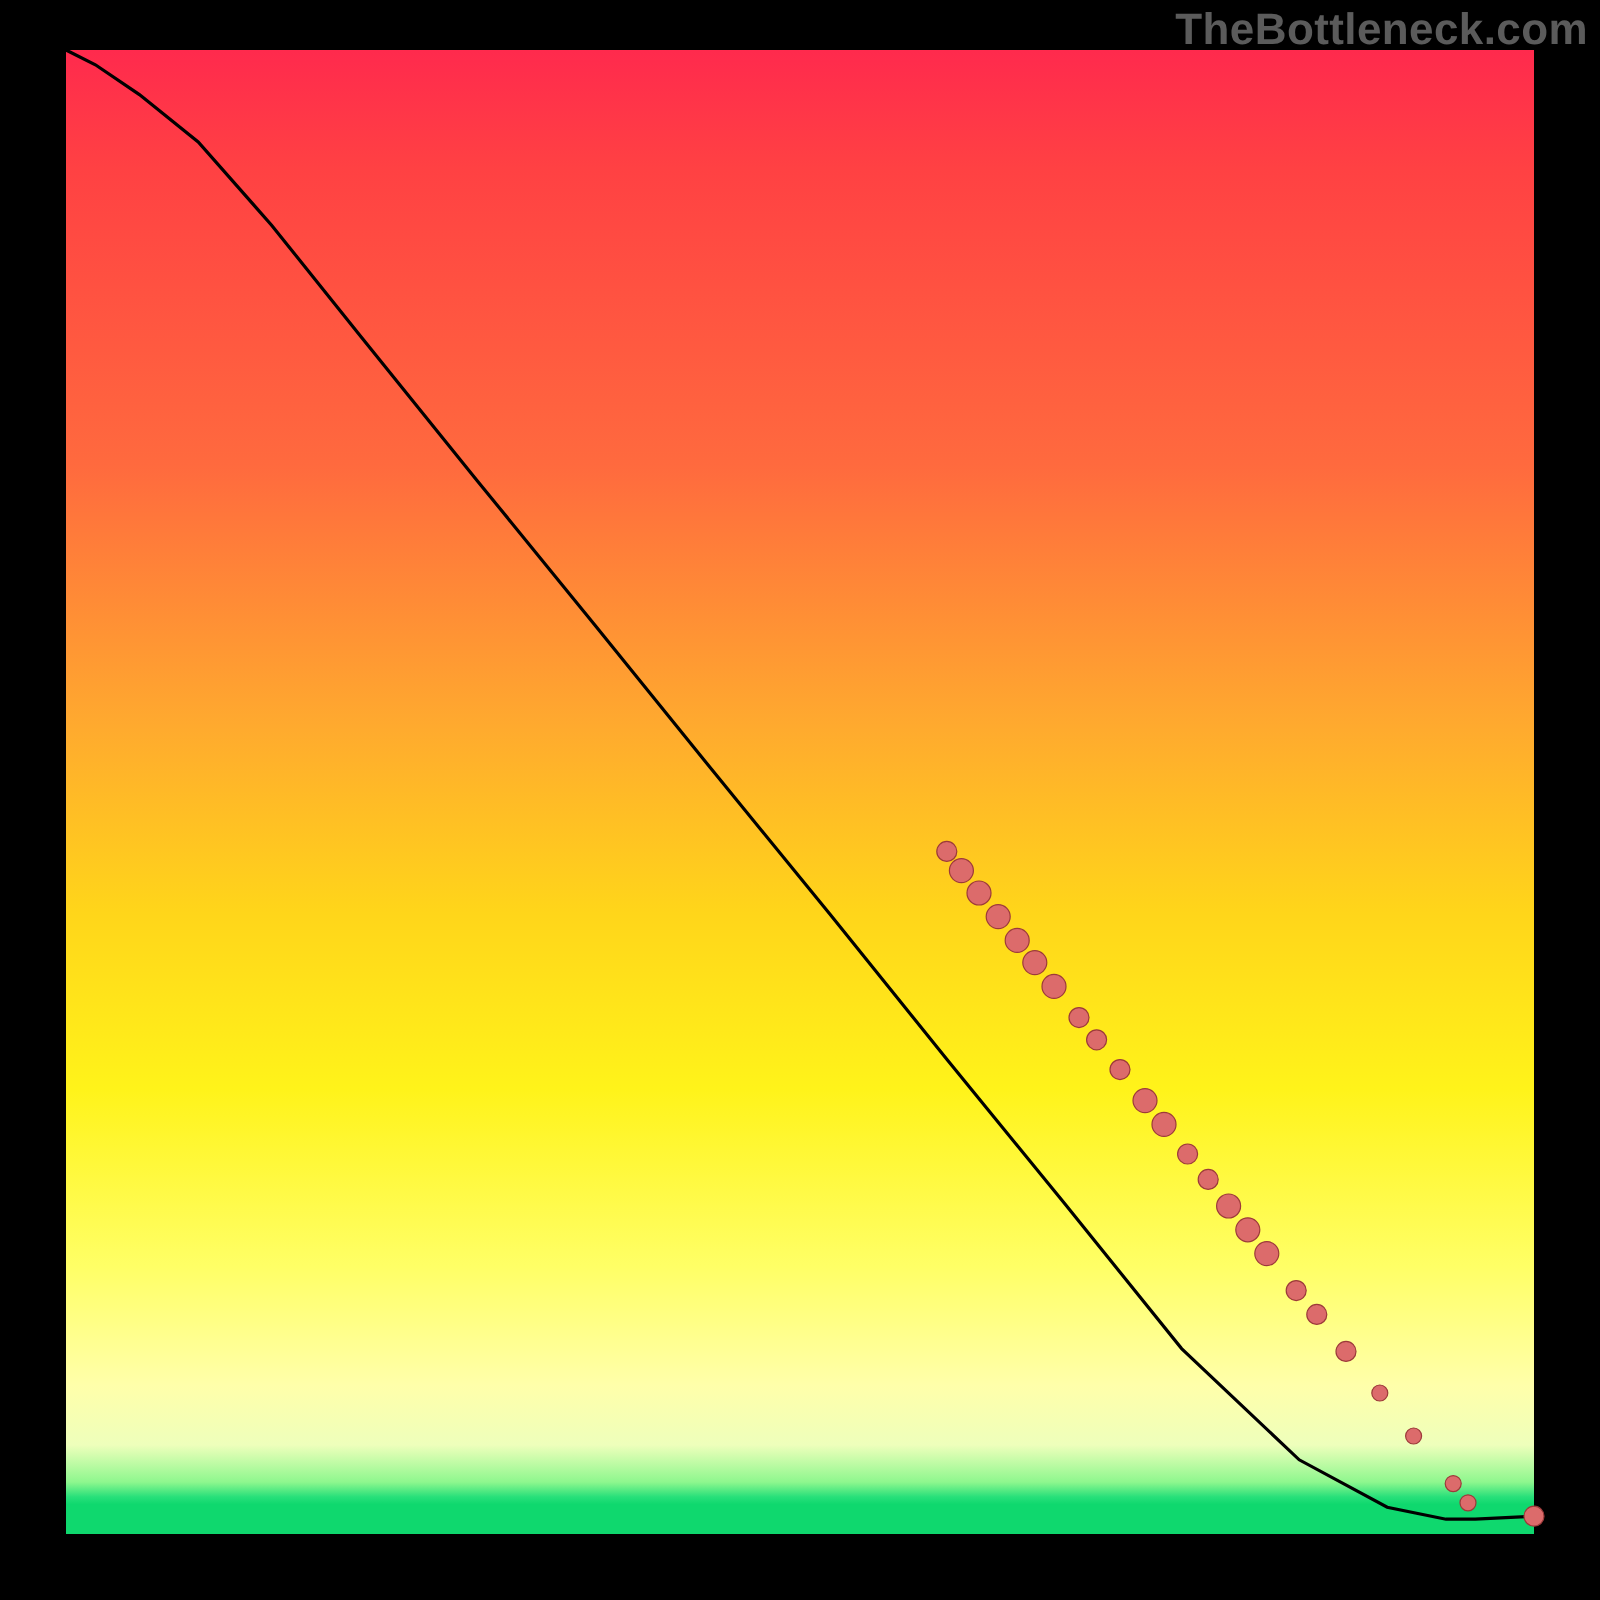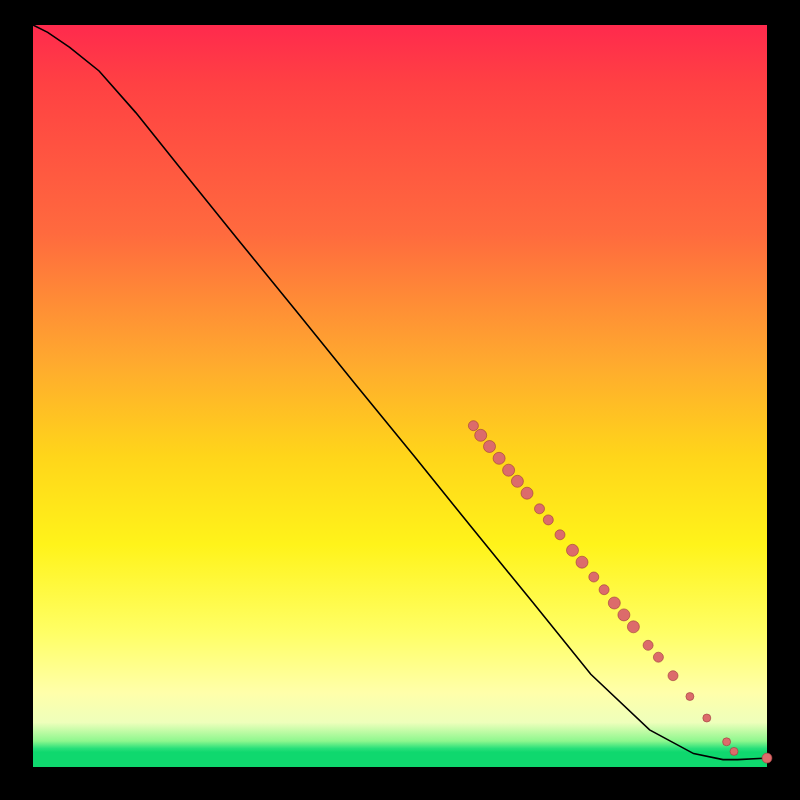--- a/index.html
+++ b/index.html
@@ -71,20 +71,21 @@
     fill: #dc6b6b;
     stroke: #9c3a3a;
     stroke-width: 0.6;
   }
 </style>
 </head>
 <body>
 
 <div class="stage">
 
+  <div class="watermark">TheBottleneck.com</div>
 
   <div class="plot"></div>
 
   <svg class="overlay" viewBox="0 0 734 742">
     <path class="curve" d="M 0.0 0.0 L 14.7 7.4 L 36.7 22.3 L 66.1 46.0 L 102.8 87.6 L 146.8 142.5 L 205.5 215.2 L 264.2 287.2 L 323.0 359.9 L 381.7 431.8 L 440.4 504.6 L 499.1 576.5 L 557.8 649.3 L 616.6 704.9 L 660.6 728.6 L 690.0 734.6 L 704.6 734.6 L 734.0 733.1"></path>
     <g id="marker-group">
         <circle cx="440.4" cy="400.7" r="5" class="marker"></circle>
         <circle cx="447.7" cy="410.3" r="6" class="marker"></circle>
         <circle cx="456.5" cy="421.5" r="6" class="marker"></circle>
         <circle cx="466.1" cy="433.3" r="6" class="marker"></circle>

